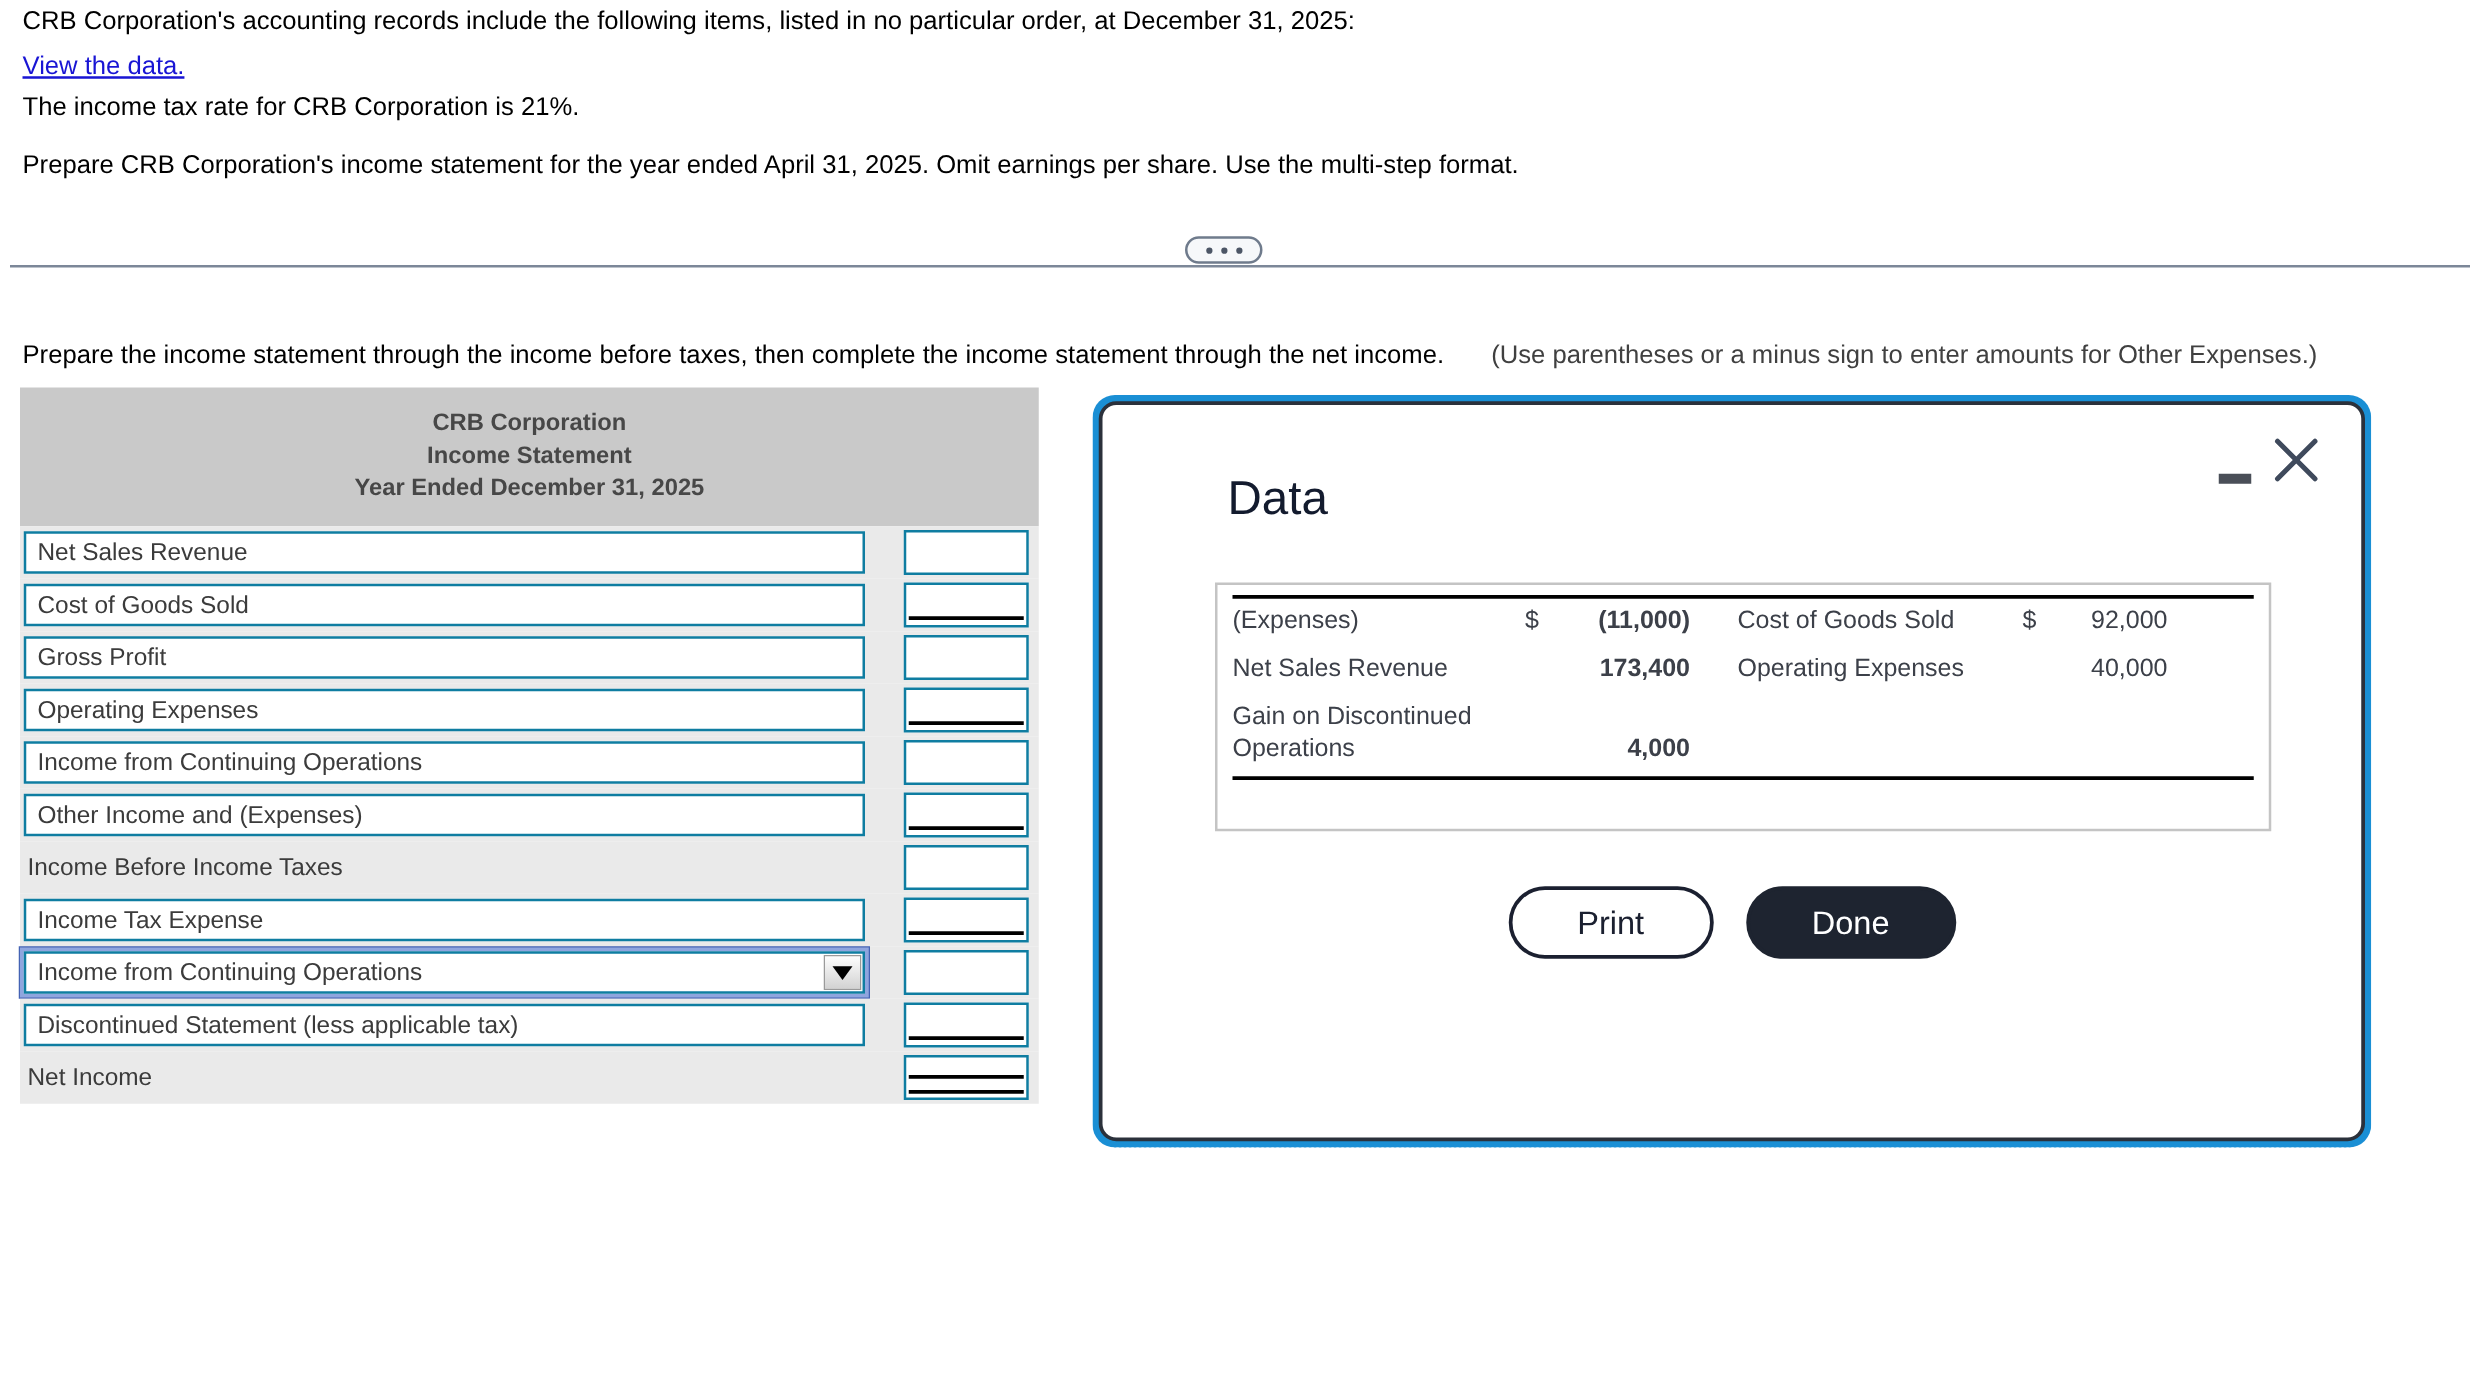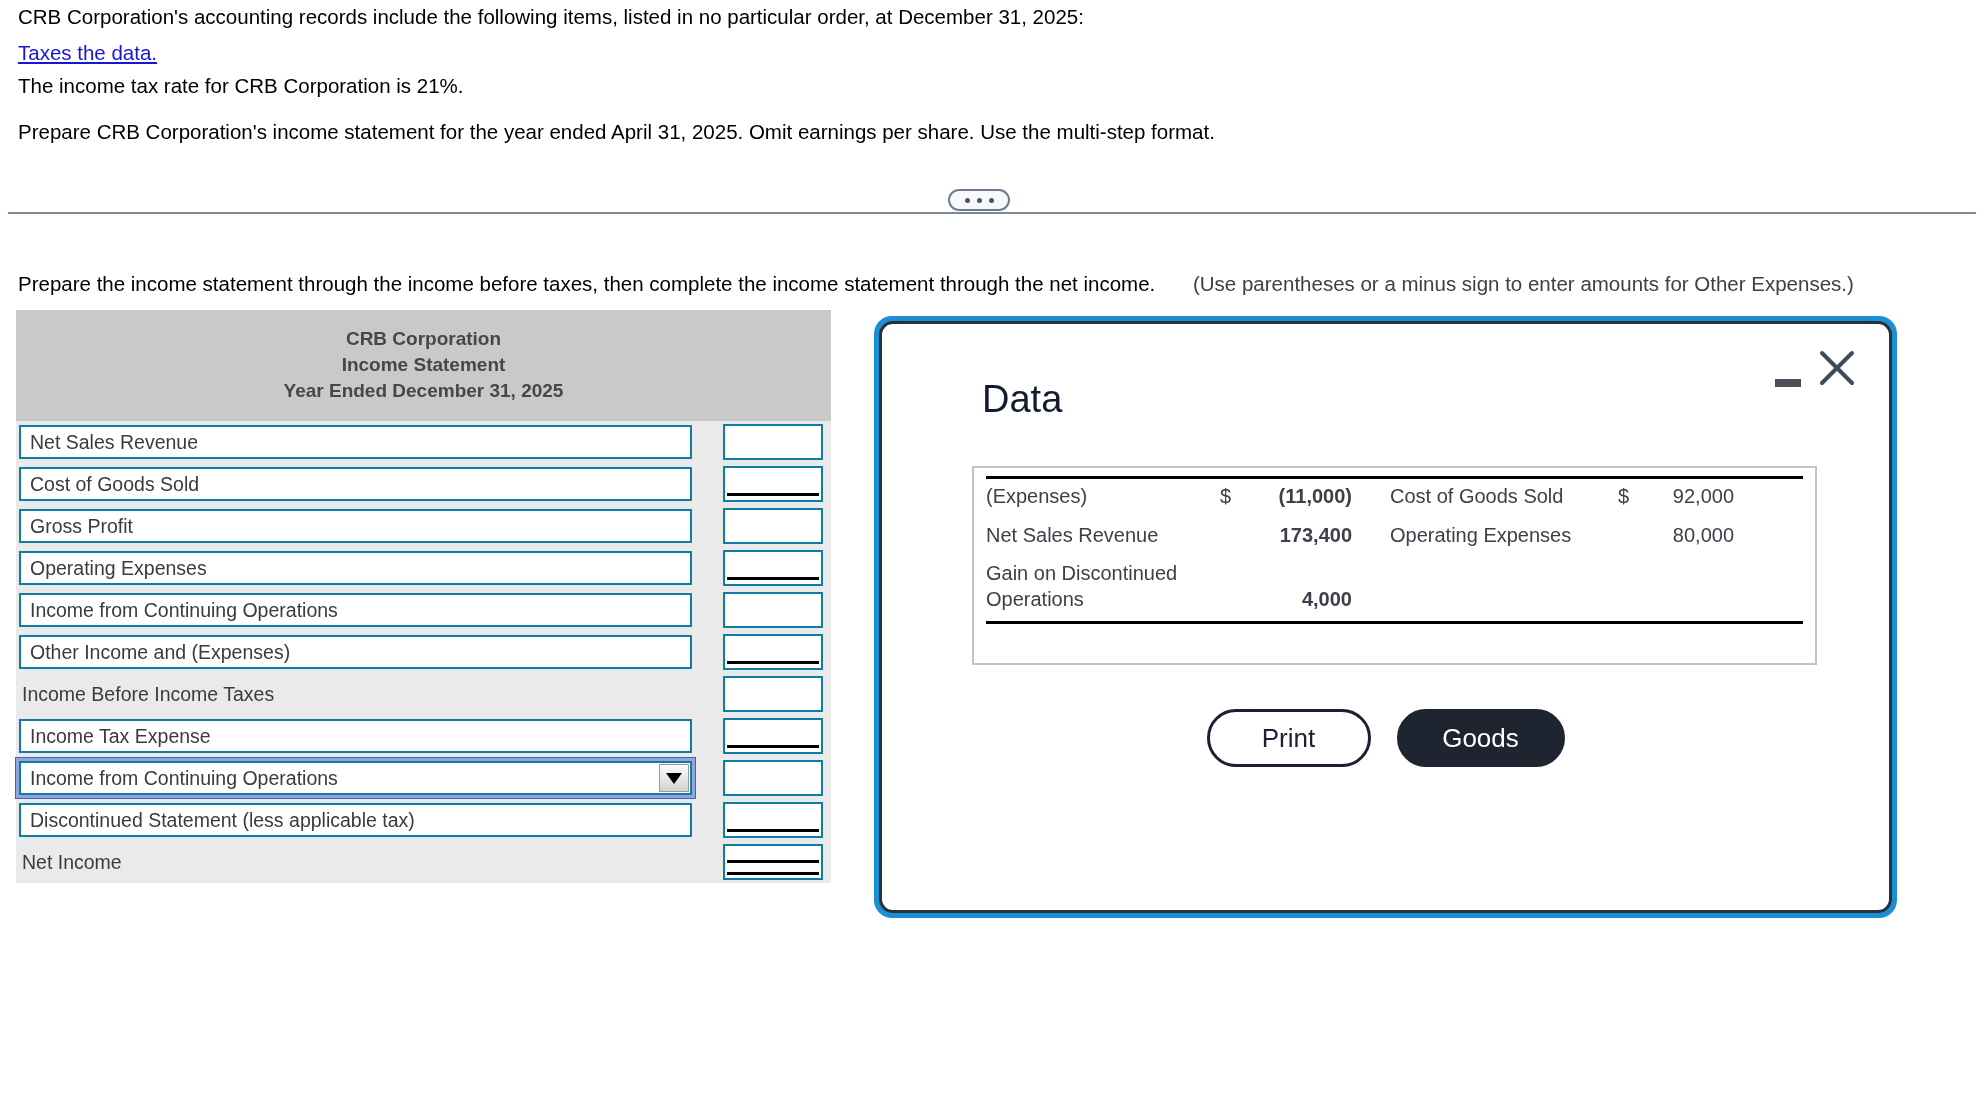--- a/index.html
+++ b/index.html
@@ -280,21 +280,21 @@
     background: #1e2430;
     color: #ffffff;
     border: 3px solid #1e2430;
   }
 </style>
 </head>
 <body>
 
 <div id="prompt">
   <div class="p-line" id="p-line-1">CRB Corporation's accounting records include the following items, listed in no particular order, at December 31, 2025:</div>
-  <a id="view-data-link">Taxes the data.</a>
+  <a id="view-data-link">View the data.</a>
   <div class="p-line" id="p-line-3">The income tax rate for CRB Corporation is 21%.</div>
   <div class="p-line" id="p-line-4">Prepare CRB Corporation's income statement for the year ended April 31, 2025. Omit earnings per share. Use the multi-step format.</div>
 </div>
 
 <div id="divider">
   <div id="divider-rule"></div>
 </div>
 <div id="divider-handle">
   <i></i>
   <i></i>
@@ -439,21 +439,21 @@
             <tr class="rowspace">
               <td colspan="7"></td>
             </tr>
             <tr>
               <td class="c-label">Net Sales Revenue</td>
               <td class="c-dollar"></td>
               <td class="c-amt">173,400</td>
               <td class="c-gap"></td>
               <td class="c-label2">Operating Expenses</td>
               <td class="c-dollar2"></td>
-              <td class="c-amt2">80,000</td>
+              <td class="c-amt2">40,000</td>
             </tr>
             <tr class="rowspace">
               <td colspan="7"></td>
             </tr>
             <tr>
               <td class="c-label">Gain on Discontinued</td>
               <td class="c-dollar"></td>
               <td class="c-amt"></td>
               <td class="c-gap"></td>
               <td class="c-label2"></td>
@@ -468,17 +468,17 @@
               <td class="c-label2"></td>
               <td class="c-dollar2"></td>
               <td class="c-amt2"></td>
             </tr>
           </tbody>
         </table>
     </div>
 
     <div id="modal-buttons">
       <div class="pillbtn" id="btn-print">Print</div>
-      <div class="pillbtn" id="btn-done">Goods</div>
+      <div class="pillbtn" id="btn-done">Done</div>
     </div>
 
   </div>
 </div>
 
 </body></html>

